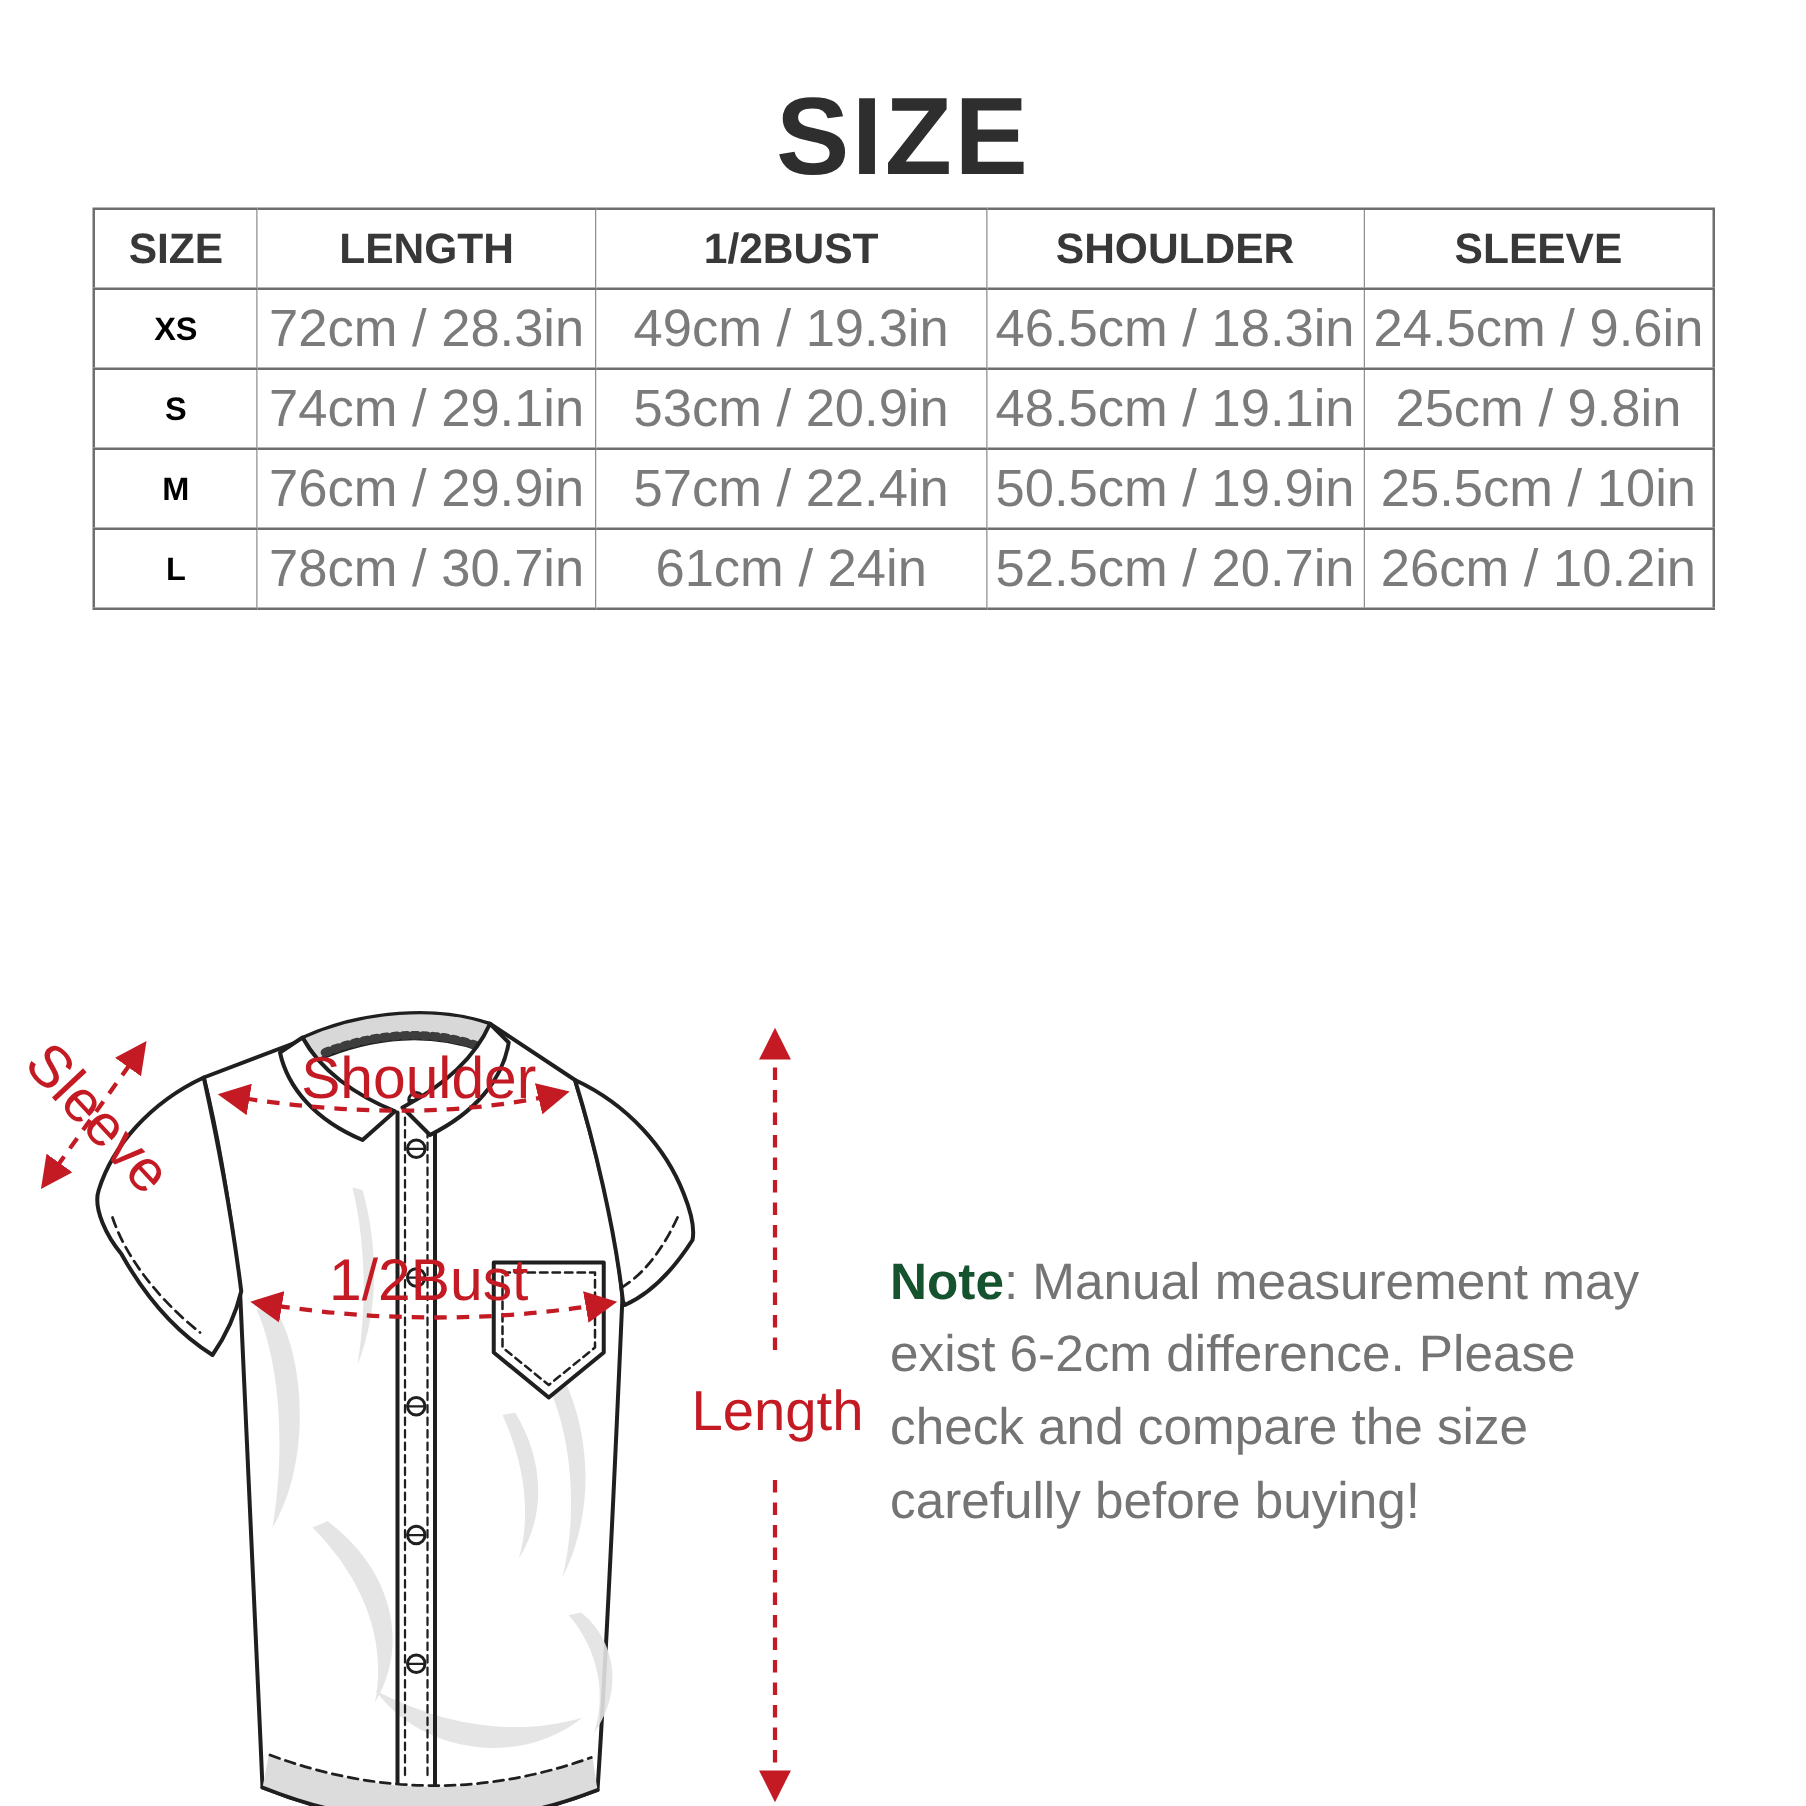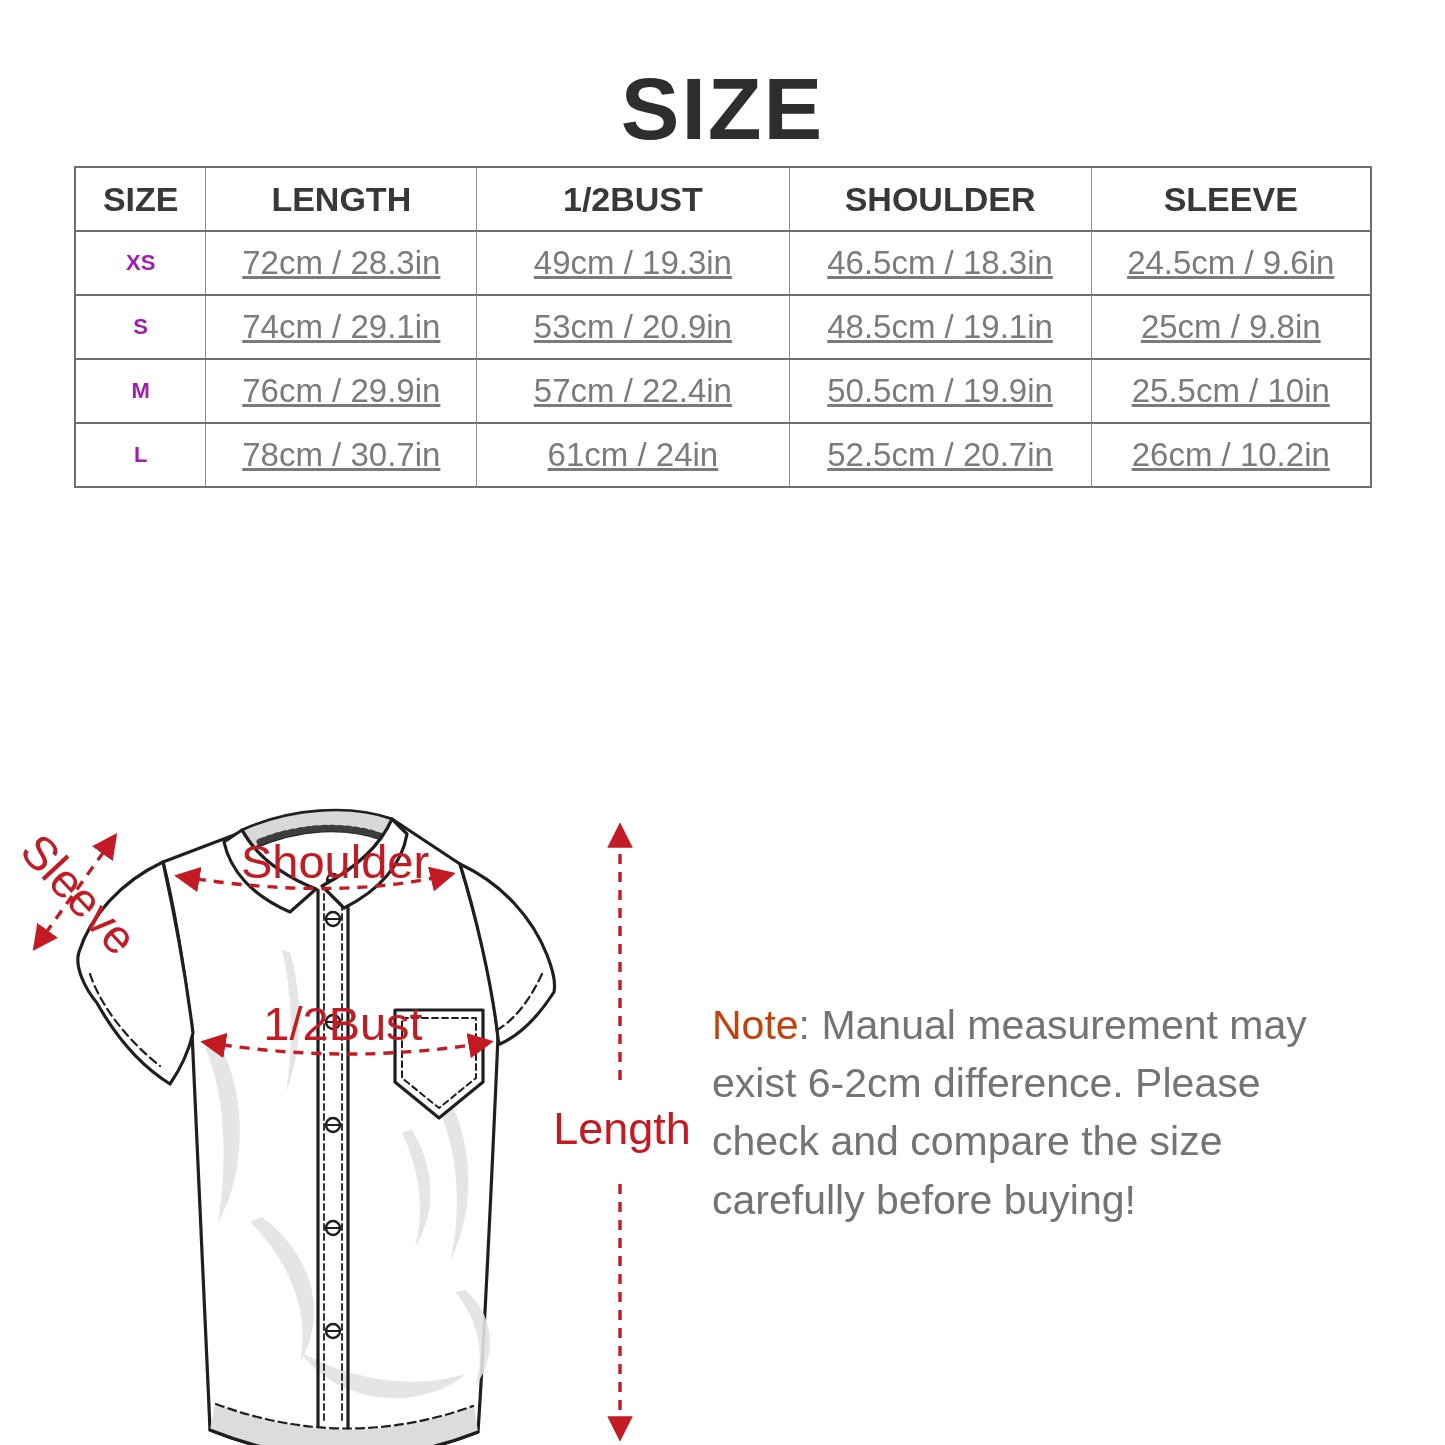--- a/index.html
+++ b/index.html
@@ -38,39 +38,39 @@
     height:62px;
     text-align:center;vertical-align:middle;
     padding:0;
     white-space:nowrap;
     overflow:hidden;
   }
   .size-table th{
     font-size:34px;font-weight:700;color:#383838;
   }
   .size-table td.size-cell{
-    font-size:22px;font-weight:700;color:#a21caf;text-align:center;
+    font-size:26px;font-weight:700;color:#000000;text-align:center;
   }
   .size-table td.measure-cell{
-    font-size:33px;font-weight:400;color:var(--ink-gray);text-decoration:underline;
+    font-size:42px;font-weight:400;color:var(--ink-gray);
   }
   col.c-size{width:10.1%;}
   col.c-length{width:20.9%;}
   col.c-bust{width:24.1%;}
   col.c-shoulder{width:23.3%;}
   col.c-sleeve{width:21.6%;}
 
   .diagram-wrap{
     position:absolute;left:0;top:752px;width:700px;height:693px;
   }
   .note-block{
     position:absolute;left:712px;top:956px;width:645px;
     font-size:41px;line-height:1.42;color:#747474;
   }
-  .note-block .note-label{font-weight:400;color:#c2410c;}
+  .note-block .note-label{font-weight:700;color:#14532d;}
 </style>
 </head>
 <body>
 
 <div class="page">
 
   <div class="page-title">SIZE</div>
 
   <table class="size-table">
     <colgroup>

